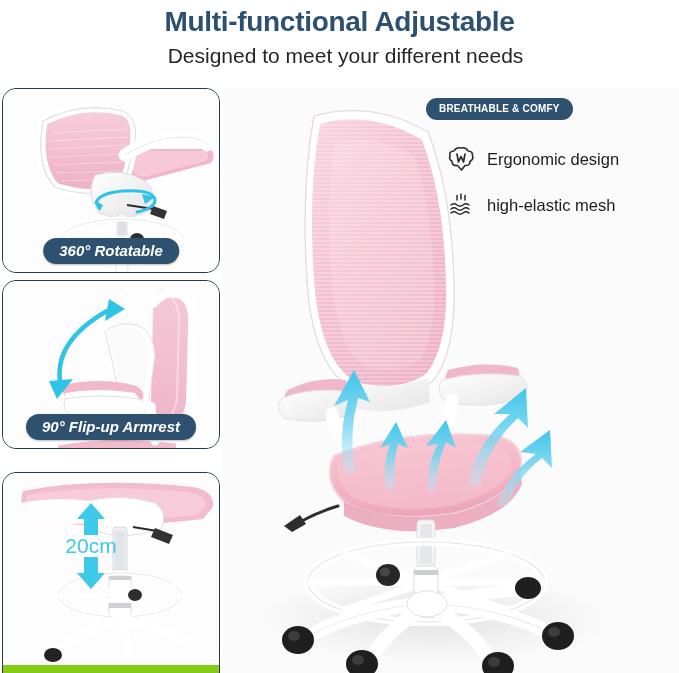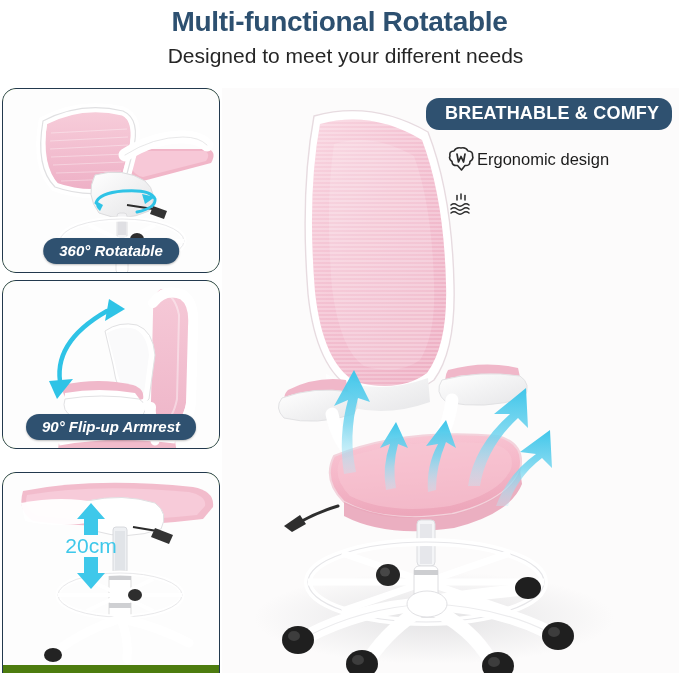--- a/index.html
+++ b/index.html
@@ -44,21 +44,21 @@
     height: 585px;
   }
 
   
   .panel {
     position: absolute;
     left: 2px;
     width: 218px;
     border: 1.5px solid #23394e;
     border-radius: 14px;
-    background: #4d7c0f;
+    background: #84cc16;
     overflow: hidden;
   }
   #panel-rotatable { top: 0px;   height: 185px; }
   #panel-armrest   { top: 192px; height: 169px; }
   #panel-height    { top: 384px; height: 248px; }
 
   .panel-badge {
     position: absolute;
     left: 50%;
     transform: translateX(-50%);
@@ -88,62 +88,62 @@
   }
 
   
   .comfy-badge {
     position: absolute;
     left: 204px;
     top: 10px;
     background: #2f5170;
     color: #fff;
     font-weight: bold;
-    font-size: 18px;
+    font-size: 10px;
     letter-spacing: 0.2px;
-    padding: 5px 13px 6px 19px;
+    padding: 5px 13px 6px 13px;
     border-radius: 13px;
     white-space: nowrap;
     z-index: 30;
   }
 
   
   .feature-list {
     position: absolute;
     left: 224px;
     top: 48px;
     width: 232px;
     z-index: 30;
   }
   .feature-row {
     display: flex;
     align-items: center;
     height: 46px;
-    gap: 1px;
+    gap: 11px;
   }
   .feature-ico {
     width: 30px; height: 30px;
     flex: 0 0 30px;
     display: flex; align-items: center; justify-content: center;
   }
   .feature-label {
     font-size: 16.5px;
     color: #1c1c1c;
     white-space: nowrap;
     line-height: 20px;
   }
 
   
   .chair-svg { position: absolute; left: 0; top: 0; }
 </style>
 </head>
 <body>
 
 <div class="header">
-  <div class="title">Multi-functional Rotatable</div>
+  <div class="title">Multi-functional Adjustable</div>
   <div class="subtitle">Designed to meet your different needs</div>
 </div>
 
 <div class="body-area">
 
   <div class="panel" id="panel-rotatable">
     <svg class="panel-art" width="218" height="185" viewBox="0 0 218 185">
       <defs>
         <linearGradient id="pmeshA" x1="0" y1="0" x2="0" y2="1">
           <stop offset="0" stop-color="#f7cdda"></stop>
@@ -423,18 +423,19 @@
               <line x1="14" y1="8" x2="14" y2="3"></line>
               <line x1="18" y1="9" x2="18" y2="4.5"></line>
             </g>
             <g fill="none" stroke="#2b2b2b" stroke-width="1.5" stroke-linecap="round">
               <path d="M4 14 Q7 11.5 10 14 Q13 16.5 16 14 Q19 11.5 22 14"></path>
               <path d="M4 18 Q7 15.5 10 18 Q13 20.5 16 18 Q19 15.5 22 18"></path>
               <path d="M4 22 Q7 19.5 10 22 Q13 24.5 16 22 Q19 19.5 22 22"></path>
             </g>
           </svg>
         </span>
+        <span class="feature-label">high-elastic mesh</span>
       </div>
 
 
     </div>
   </div>
 </div>
 
 </body></html>

